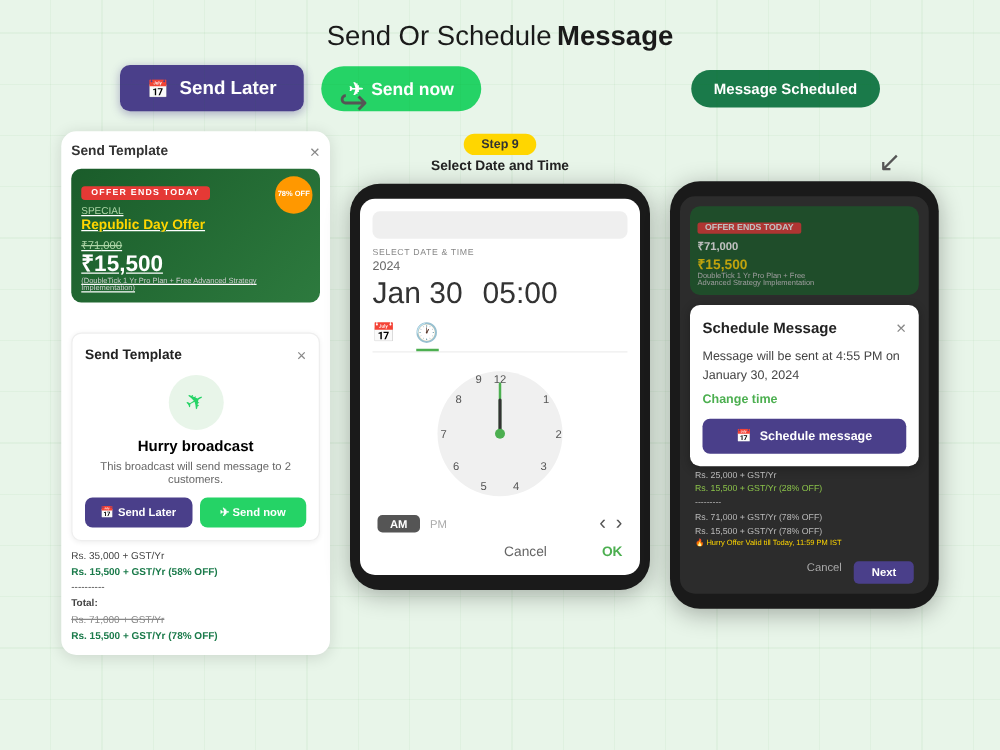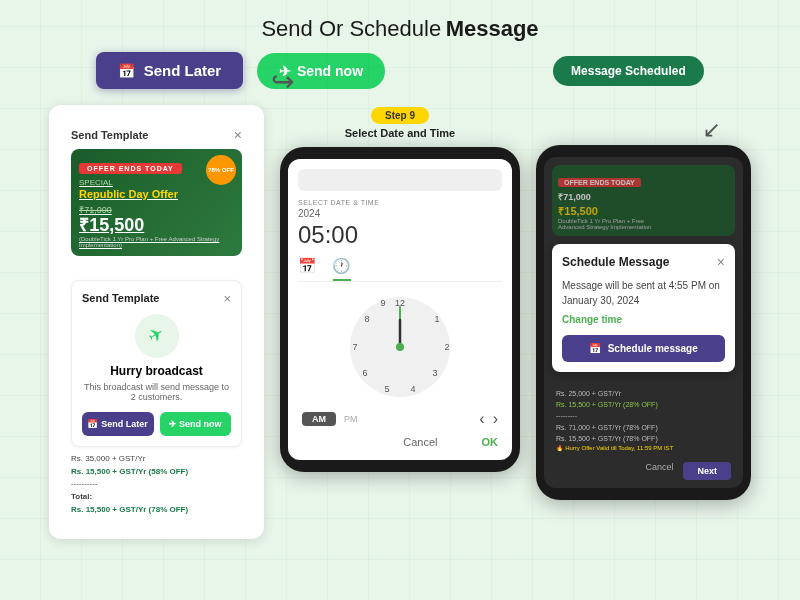--- a/index.html
+++ b/index.html
@@ -46,21 +46,21 @@
     <span>Message Scheduled</span>
   </div>
 </div>
 
 <div style="display:flex; justify-content:center; gap:16px; padding:0 16px; align-items:flex-start; position:relative;">
 
   <div style="width:215px; position:relative;">
 
     <div style="position:absolute; top:-40px; right:-30px; font-size:28px; color:#555; transform: scaleX(-1); z-index:5;">↩</div>
 
-    <div style="background:white; border-radius:12px; padding:22px; box-shadow:0 2px 12px rgba(0,0,0,0.12);">
+    <div style="background:white; border-radius:12px; padding:8px; box-shadow:0 2px 12px rgba(0,0,0,0.12);">
       <div style="display:flex; justify-content:space-between; align-items:center; margin-bottom:6px;">
         <span style="font-size:11px; font-weight:600; color:#333;">Send Template</span>
         <span style="font-size:14px; color:#888; cursor:pointer;">×</span>
       </div>
 
       <div style="background:linear-gradient(135deg,#1a5c2a,#2d7a3e); border-radius:8px; padding:8px; margin-bottom:24px; color:white; position:relative; overflow:hidden; min-height:90px;text-decoration:underline;">
         <div style="background:#e53935; border-radius:3px; display:inline-block; padding:2px 8px; font-size:7px; font-weight:700; letter-spacing:1px; margin-bottom:4px;">
           <span>OFFER ENDS TODAY</span>
         </div>
         <div style="position:absolute; top:6px; right:6px; background:#ff9800; color:white; border-radius:50%; width:30px; height:30px; display:flex; align-items:center; justify-content:center; font-size:7px; font-weight:700; text-align:center; line-height:1.1;">
@@ -99,20 +99,21 @@
             ✈ <span>Send now</span>
           </button>
         </div>
       </div>
 
       <div style="font-size:8px; color:#444; margin-top:6px; line-height:1.6;">
         <div>Rs. 35,000 + GST/Yr</div>
         <div style="color:#1a7a4a; font-weight:600;">Rs. 15,500 + GST/Yr (58% OFF)</div>
         <div>----------</div>
         <div style="font-weight:600;">Total:</div>
+        <div style="text-decoration:line-through; color:#888;">Rs. 71,000 + GST/Yr</div>
         <div style="color:#1a7a4a; font-weight:600;">Rs. 15,500 + GST/Yr (78% OFF)</div>
       </div>
     </div>
   </div>
 
   <div style="width:240px; position:relative; margin-top:0px;">
 
     <div style="text-align:center; margin-bottom:8px;">
       <div style="background:#ffd600; color:#333; border-radius:20px; padding:3px 14px; font-size:10px; font-weight:700; display:inline-block;">Step 9</div>
       <div style="font-size:11px; font-weight:700; color:#222; margin-top:3px;">Select Date and Time</div>
@@ -120,20 +121,21 @@
 
     <div style="background:#1a1a1a; border-radius:24px; padding:12px 8px; box-shadow:0 4px 20px rgba(0,0,0,0.3);">
       <div style="background:white; border-radius:12px; overflow:hidden; padding:10px;">
 
         <div style="height:22px; background:#e0e0e0; border-radius:6px; margin-bottom:8px; opacity:0.5;"></div>
 
         <div style="font-size:7px; color:#888; text-transform:uppercase; letter-spacing:0.5px; margin-bottom:2px;">SELECT DATE &amp; TIME</div>
         <div style="font-size:10px; color:#666; margin-bottom:2px;">2024</div>
 
         <div style="display:flex; align-items:baseline; gap:16px; margin-bottom:8px;">
+          <span style="font-size:24px; font-weight:300; color:#333;">Jan 30</span>
           <span style="font-size:24px; font-weight:300; color:#333;">05:00</span>
         </div>
 
         <div style="display:flex; gap:16px; border-bottom:1px solid #eee; margin-bottom:10px;">
           <span style="font-size:15px; color:#aaa; padding-bottom:4px; cursor:pointer;">📅</span>
           <span style="font-size:15px; color:#4caf50; padding-bottom:4px; border-bottom:2px solid #4caf50; cursor:pointer;">🕐</span>
         </div>
 
         <div style="position:relative; width:110px; height:110px; margin:0 auto 8px;">
           <svg width="110" height="110" viewBox="0 0 110 110">
@@ -187,21 +189,21 @@
       <div style="background:#2c2c2c; border-radius:12px; padding:8px; min-height:290px;">
 
         <div style="background:#1a5c2a; border-radius:8px; padding:6px; margin-bottom:8px; opacity:0.7;">
           <div style="font-size:7px; color:#e53935; background:#e53935; display:inline-block; padding:1px 6px; border-radius:2px; color:white; font-weight:700; margin-bottom:3px;">OFFER ENDS TODAY</div>
           <div style="color:white; font-size:9px; font-weight:700;">₹71,000</div>
           <div style="color:#ffd600; font-size:11px; font-weight:800;">₹15,500</div>
           <div style="font-size:6px; color:#ccc;">DoubleTick 1 Yr Pro Plan + Free</div>
           <div style="font-size:6px; color:#ccc;">Advanced Strategy Implementation</div>
         </div>
 
-        <div style="background:white; border-radius:8px; padding:10px; margin-bottom:16px; box-shadow:0 2px 8px rgba(0,0,0,0.3);">
+        <div style="background:white; border-radius:8px; padding:10px; margin-bottom:2px; box-shadow:0 2px 8px rgba(0,0,0,0.3);">
           <div style="display:flex; justify-content:space-between; align-items:center; margin-bottom:8px;">
             <span style="font-size:12px; font-weight:700; color:#222;">Schedule Message</span>
             <span style="font-size:14px; color:#888; cursor:pointer;">×</span>
           </div>
           <div style="font-size:10px; color:#444; margin-bottom:6px; line-height:1.5;">Message will be sent at 4:55 PM on January 30, 2024</div>
           <div style="font-size:10px; color:#4caf50; font-weight:600; margin-bottom:10px; cursor:pointer;">Change time</div>
           <button style="width:100%; background:#4a3f8a; color:white; border:none; border-radius:6px; padding:8px; font-size:10px; font-weight:600; cursor:pointer; display:flex; align-items:center; justify-content:center; gap:6px;">
             <span>📅</span>
             <span>Schedule message</span>
           </button>

